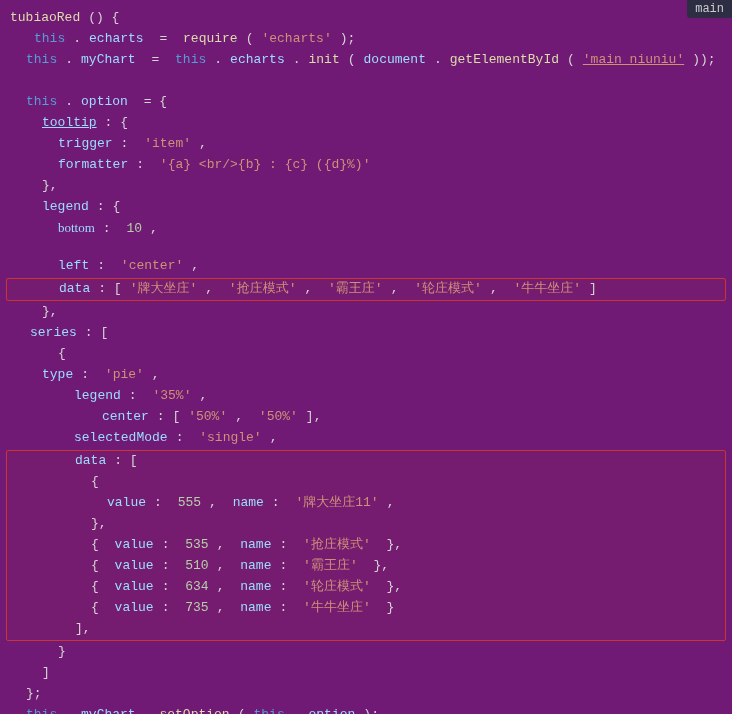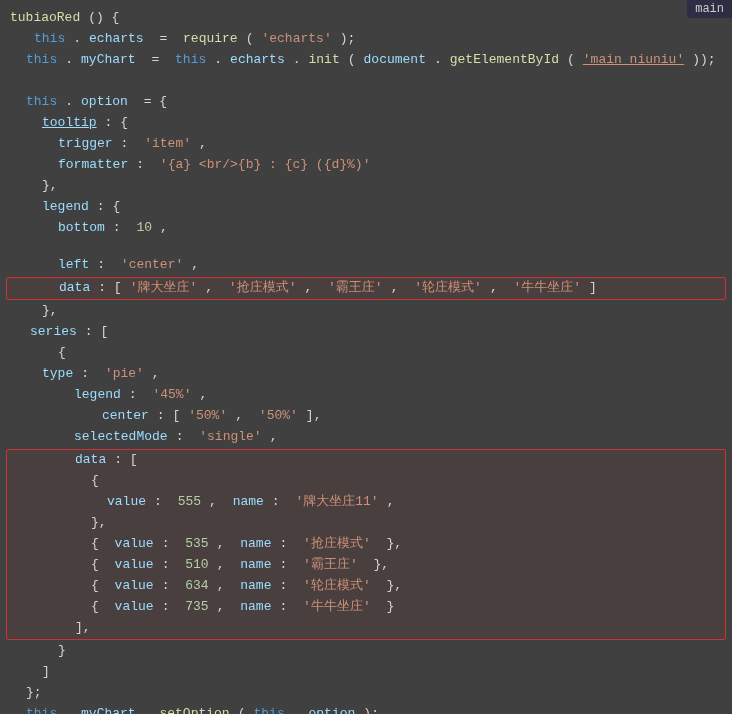--- a/index.html
+++ b/index.html
@@ -7,21 +7,21 @@
       background-color: #1e1e2e;
       font-family: 'Courier New', Courier, monospace;
       font-size: 13px;
       width: 732px;
       height: 714px;
       overflow: hidden;
     }
     .editor {
       width: 732px;
       height: 714px;
-      background-color: #404040;
+      background-color: #701a75;
       padding: 0;
       position: relative;
       overflow: hidden;
     }
     .top-bar {
       position: absolute;
       top: 0;
       right: 0;
       background-color: #2d2d44;
       color: #cccccc;
@@ -95,21 +95,21 @@
 
     <div class="line">
       <span style="margin-left:32px;" class="c-white">},</span>
     </div>
 
     <div class="line">
       <span style="margin-left:32px;" class="c-prop">legend</span><span class="c-white">: {</span>
     </div>
 
     <div class="line">
-      <span style="margin-left:48px;" class="c-prop">bottom</span><span class="c-white">: </span><span class="c-number">10</span><span class="c-white">,</span>
+      <span style="margin-left:48px;font-family:Liberation Serif, serif;" class="c-prop">bottom</span><span class="c-white">: </span><span class="c-number">10</span><span class="c-white">,</span>
     </div>
 
     <div class="line">
       <span style="margin-left:48px;margin-top:16px;" class="c-prop">left</span><span class="c-white">: </span><span class="c-string">'center'</span><span class="c-white">,</span>
     </div>
 
     <div style="border:1.5px solid #cc3333; margin: 1px 6px; border-radius:2px; background: rgba(204,51,51,0.07);">
       <div class="line highlight-line">
         <span style="margin-left:48px;" class="c-prop">data</span><span class="c-white">: [</span><span class="c-string">'牌大坐庄'</span><span class="c-white">, </span><span class="c-string">'抢庄模式'</span><span class="c-white">, </span><span class="c-string">'霸王庄'</span><span class="c-white">, </span><span class="c-string">'轮庄模式'</span><span class="c-white">, </span><span class="c-string">'牛牛坐庄'</span><span class="c-white">]</span>
       </div>
@@ -125,21 +125,21 @@
 
     <div class="line">
       <span style="margin-left:48px;" class="c-white">{</span>
     </div>
 
     <div class="line">
       <span style="margin-left:32px;" class="c-prop">type</span><span class="c-white">: </span><span class="c-string">'pie'</span><span class="c-white">,</span>
     </div>
 
     <div class="line">
-      <span style="margin-left:64px;" class="c-prop">legend</span><span class="c-white">: </span><span class="c-string">'45%'</span><span class="c-white">,</span>
+      <span style="margin-left:64px;" class="c-prop">legend</span><span class="c-white">: </span><span class="c-string">'35%'</span><span class="c-white">,</span>
     </div>
 
     <div class="line">
       <span style="margin-left:92px;" class="c-prop">center</span><span class="c-white">: [</span><span class="c-string">'50%'</span><span class="c-white">, </span><span class="c-string">'50%'</span><span class="c-white">],</span>
     </div>
 
     <div class="line">
       <span style="margin-left:64px;" class="c-prop">selectedMode</span><span class="c-white">: </span><span class="c-string">'single'</span><span class="c-white">,</span>
     </div>
 

